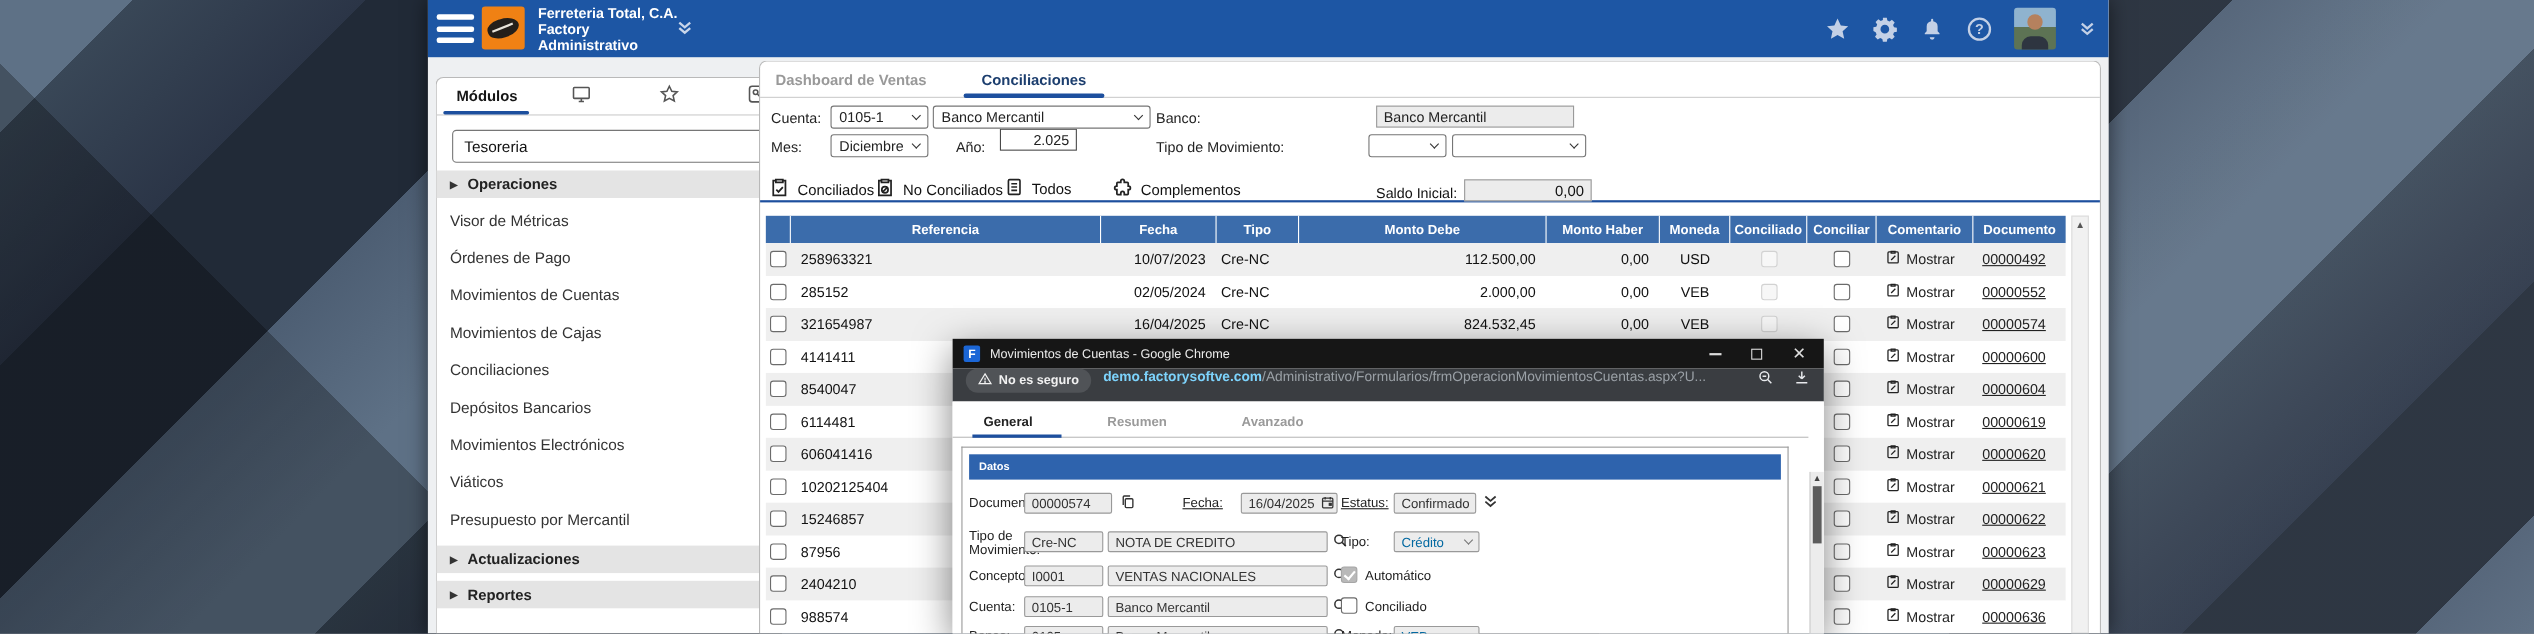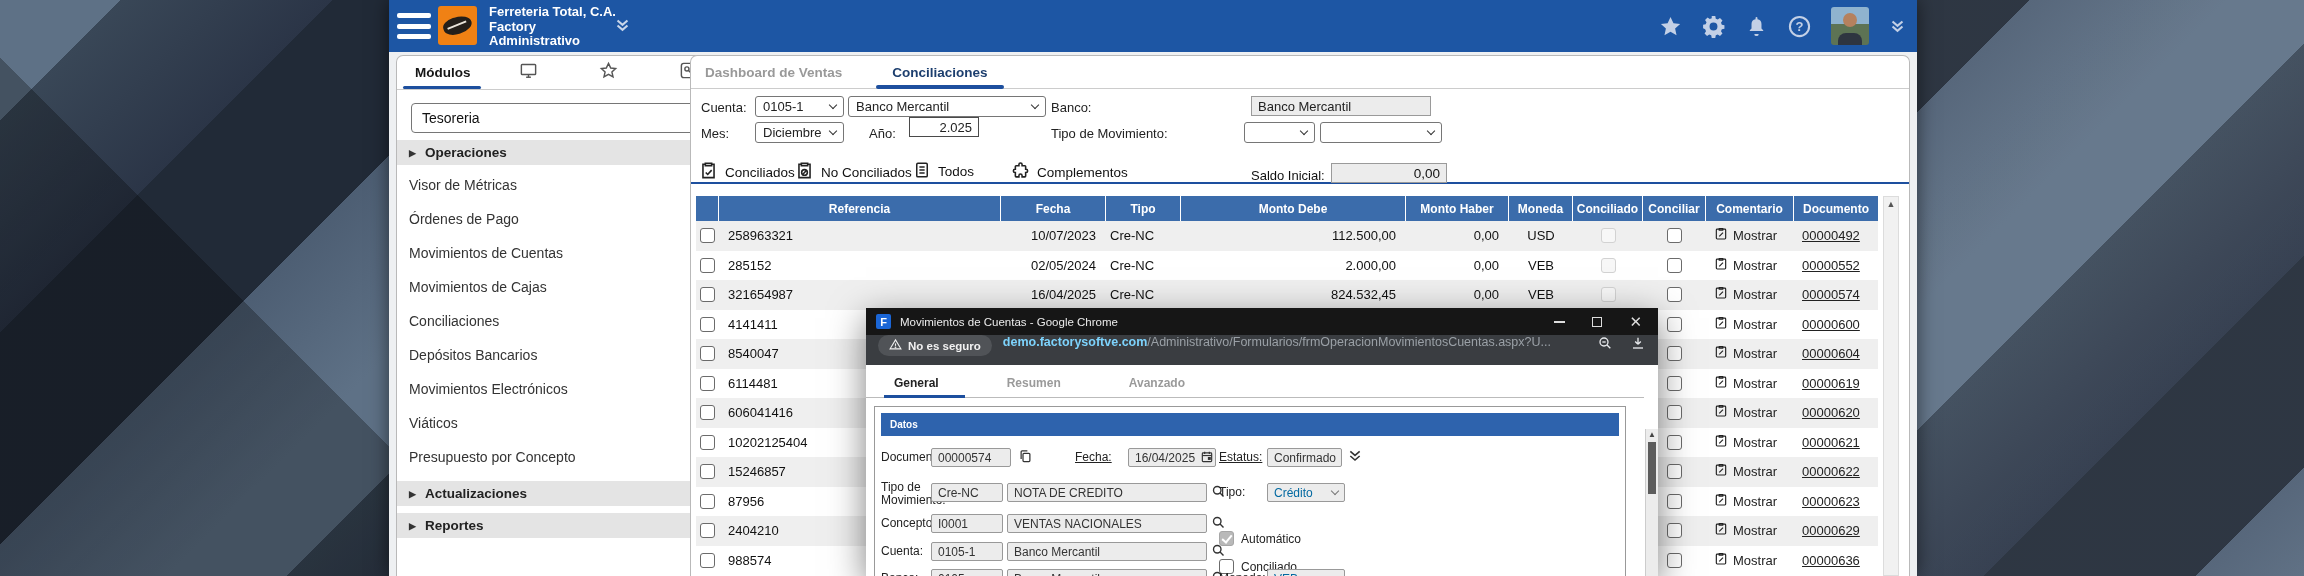--- a/index.html
+++ b/index.html
@@ -27,21 +27,21 @@
   .hdr-chev { position:absolute; left:224px; top:17px; color:#c9d6ea; }
   .header-right { position:absolute; right:10px; top:0; height:52px; display:flex; align-items:center; gap:19px; color:#c3d0e6; }
   .hicon { display:flex; align-items:center; cursor:pointer; }
   .avatar { width:38px; height:38px; border-radius:3px; position:relative; overflow:hidden;
             background:linear-gradient(180deg,#8fb3cf 0 46%,#5d7354 46% 100%); }
   .avatar::before { content:""; position:absolute; left:12px; top:6px; width:14px; height:14px; border-radius:50%; background:#b5815e; }
   .avatar::after { content:""; position:absolute; left:7px; bottom:-3px; width:24px; height:15px; border-radius:8px 8px 0 0; background:#2e3540; }
 
   
   .panel { position:absolute; top:55px; bottom:0; background:#fff; border:1px solid #b9b9b9; border-bottom:none; border-radius:7px 7px 0 0; }
-  .sidebar { left:7px; width:341px; }
+  .sidebar { left:7px; width:341px;margin-top:15px; }
   .main { left:301px; width:1220px; }
 
   
   .side-tabs { height:34px; border-bottom:1px solid #ccc; display:flex; align-items:stretch; }
   .tab-modulos { padding:0 18px; font-weight:bold; font-size:13.5px; color:#161616; display:flex; align-items:center; position:relative; cursor:pointer; }
   .tab-modulos::after { content:""; position:absolute; left:6px; right:8px; bottom:0; height:3px; background:#1d4f9e; border-radius:2px; }
   .side-tab-icons { flex:1; display:flex; align-items:center; justify-content:space-around; color:#555; padding-right:8px; }
   .mod-select { margin:13px 14px 4px; height:30px; border:1px solid #767676; border-radius:4px; display:flex; align-items:center; justify-content:space-between; padding:0 10px; font-size:14px; color:#111; background:#fff; cursor:pointer; }
   .side-section { height:25px; background:#e4e4e4; display:flex; align-items:center; gap:9px; padding:0 12px; font-weight:bold; font-size:13.5px; color:#222; margin-top:7px; cursor:pointer; }
   .tri { font-size:9px; color:#333; }
@@ -115,21 +115,21 @@
   .ptab.active::after { content:""; position:absolute; left:-8px; right:-24px; bottom:-1px; height:3px; background:#1d4f9e; }
   .pcontainer { position:absolute; top:41px; left:8px; width:752px; bottom:0; border:1px solid #999; border-bottom:none; }
   .datos { height:23px; background:#2e63ad; color:#fff; font-weight:bold; font-size:10px; display:flex; align-items:center; padding:0 9px; margin:6px; }
   .pform { position:absolute; top:38px; left:0; right:0; bottom:0; }
   .prow { position:absolute; left:0; right:0; height:22px; }
   .plabel { position:absolute; font-size:12px; color:#222; line-height:13px; }
   .plabel.u { text-decoration:underline; }
   .pin { position:absolute; height:19px; background:#ececec; border:1px solid #999; border-radius:2px; font-size:12px; color:#333; display:flex; align-items:center; padding:0 6px; white-space:nowrap; overflow:hidden; }
   .psel { position:absolute; height:19px; background:#ececec; border:1px solid #999; border-radius:2px; font-size:12px; color:#0369a1; display:flex; align-items:center; justify-content:space-between; padding:0 6px; cursor:pointer; }
   .picon { position:absolute; color:#333; display:flex; cursor:pointer; }
-  .pcb-wrap { position:absolute; display:flex; align-items:center; gap:7px; font-size:12px; color:#222;margin-top:16px; }
+  .pcb-wrap { position:absolute; display:flex; align-items:center; gap:7px; font-size:12px; color:#222; }
   .pscroll { position:absolute; top:64px; right:0; width:13px; bottom:0; background:#ececec; border-left:1px solid #ccc; text-align:center; }
   .pscroll .up { font-size:8px; color:#444; line-height:12px; display:block; }
   .pscroll .thumb { position:absolute; top:13px; left:2px; right:2px; height:52px; background:#5c5c5c; }
 </style>
 </head>
 <body>
 
 <div class="desktop">
 
   <div class="app">
@@ -305,21 +305,21 @@
     <span class="ext">
       <svg width="15" height="15" viewBox="0 0 24 24" fill="none" stroke="currentColor" stroke-width="2">
                 <path d="M9 5H6a2 2 0 00-2 2v11a2 2 0 002 2h11a2 2 0 002-2v-3"></path>
                 <path d="M13 4h7v7"></path>
                 <line x1="20" y1="4" x2="11" y2="13"></line>
               </svg>
     </span>
   </div>
 
   <div class="side-item">
-    <span class="side-label">Presupuesto por Concepto</span>
+    <span class="side-label">Presupuesto por Mercantil</span>
     <span class="ext">
       <svg width="15" height="15" viewBox="0 0 24 24" fill="none" stroke="currentColor" stroke-width="2">
                 <path d="M9 5H6a2 2 0 00-2 2v11a2 2 0 002 2h11a2 2 0 002-2v-3"></path>
                 <path d="M13 4h7v7"></path>
                 <line x1="20" y1="4" x2="11" y2="13"></line>
               </svg>
     </span>
   </div>
 </div>
 

